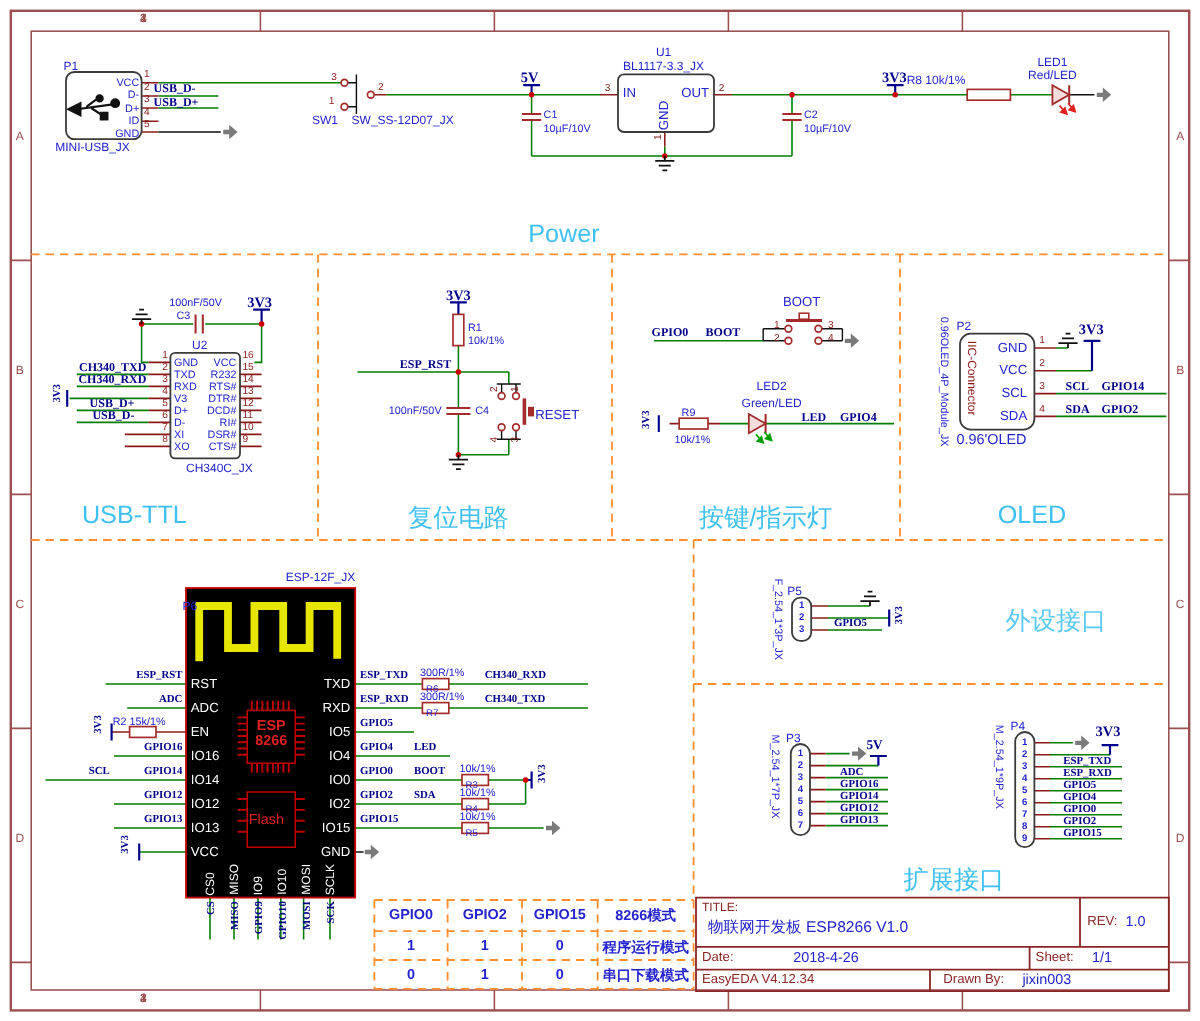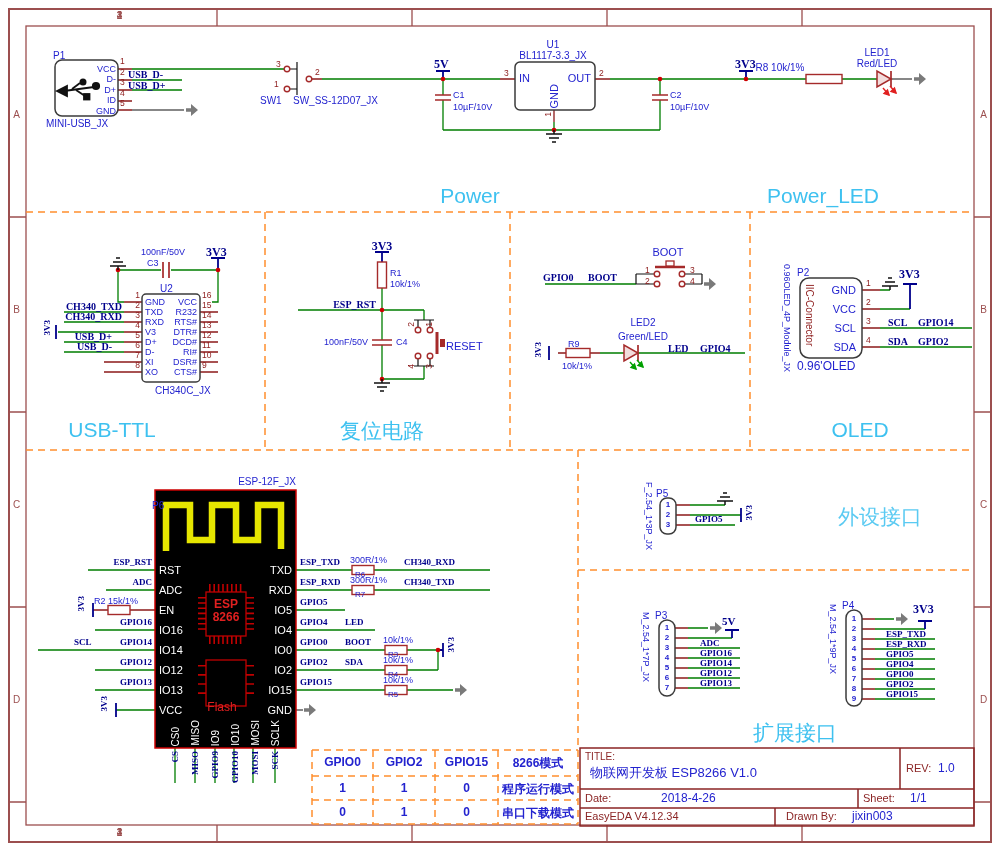--- a/index.html
+++ b/index.html
@@ -269,23 +269,23 @@
       <div>D</div>
     </div>
 <div class="stk lh195 fr ctr" style="left:977px;top:17px;width:13px">
       <div>A</div>
       <div>B</div>
       <div>C</div>
       <div>D</div>
     </div>
 
 <div class="cy" style="left:420px;top:184px;width:100px">Power</div>
-<div class="cy" style="left:748px;top:184px;width:150px">Power_LED</div>
 <div class="cy" style="left:62px;top:418px;width:100px">USB-TTL</div>
 <div class="cy" style="left:322px;top:417px;width:120px">复位电路</div>
+<div class="cy" style="left:568px;top:417px;width:140px">按键/指示灯</div>
 <div class="cy" style="left:810px;top:418px;width:100px">OLED</div>
 <div class="cy" style="left:820px;top:503px;width:120px;opacity:.85">外设接口</div>
 <div class="cy" style="left:735px;top:719px;width:120px">扩展接口</div>
 
 <div class="l" style="left:53px;top:50px">P1</div>
 <div class="l" style="left:46px;top:118px">MINI-USB_JX</div>
 <div class="stk lh105 rt l s9" style="left:80px;top:63.5px;width:36px">
       <div>VCC</div>
       <div>D-</div>
       <div>D+</div>
@@ -482,21 +482,21 @@
       </div>
       <div class="cell20">
         <span class="vup n s9">MOSI</span>
       </div>
       <div class="cell20">
         <span class="vup n s9">SCK</span>
       </div>
     </div>
 <div class="l s12 b red ctr" style="left:206px;top:597px;width:40px">ESP</div>
 <div class="l s12 b red ctr" style="left:206px;top:610px;width:40px">8266</div>
-<div class="l s12 red ctr" style="left:206px;top:700px;width:32px">Flash</div>
+<div class="l s12 red ctr" style="left:206px;top:676px;width:32px">Flash</div>
 
 <div class="n s9 rt" style="left:85px;top:557px;width:67px">ESP_RST</div>
 <div class="n s9 rt" style="left:85px;top:577px;width:67px">ADC</div>
 <div class="n vup s9" style="left:76px;top:596px">3V3</div>
 <div class="l s9" style="left:94px;top:596px">R2 15k/1%</div>
 <div class="n s9 rt" style="left:85px;top:617px;width:67px">GPIO16</div>
 <div class="n s9" style="left:74px;top:637px">SCL</div>
 <div class="n s9 rt" style="left:102px;top:637px;width:50px">GPIO14</div>
 <div class="n s9 rt" style="left:85px;top:657px;width:67px">GPIO12</div>
 <div class="n s9 rt" style="left:85px;top:677px;width:67px">GPIO13</div>

